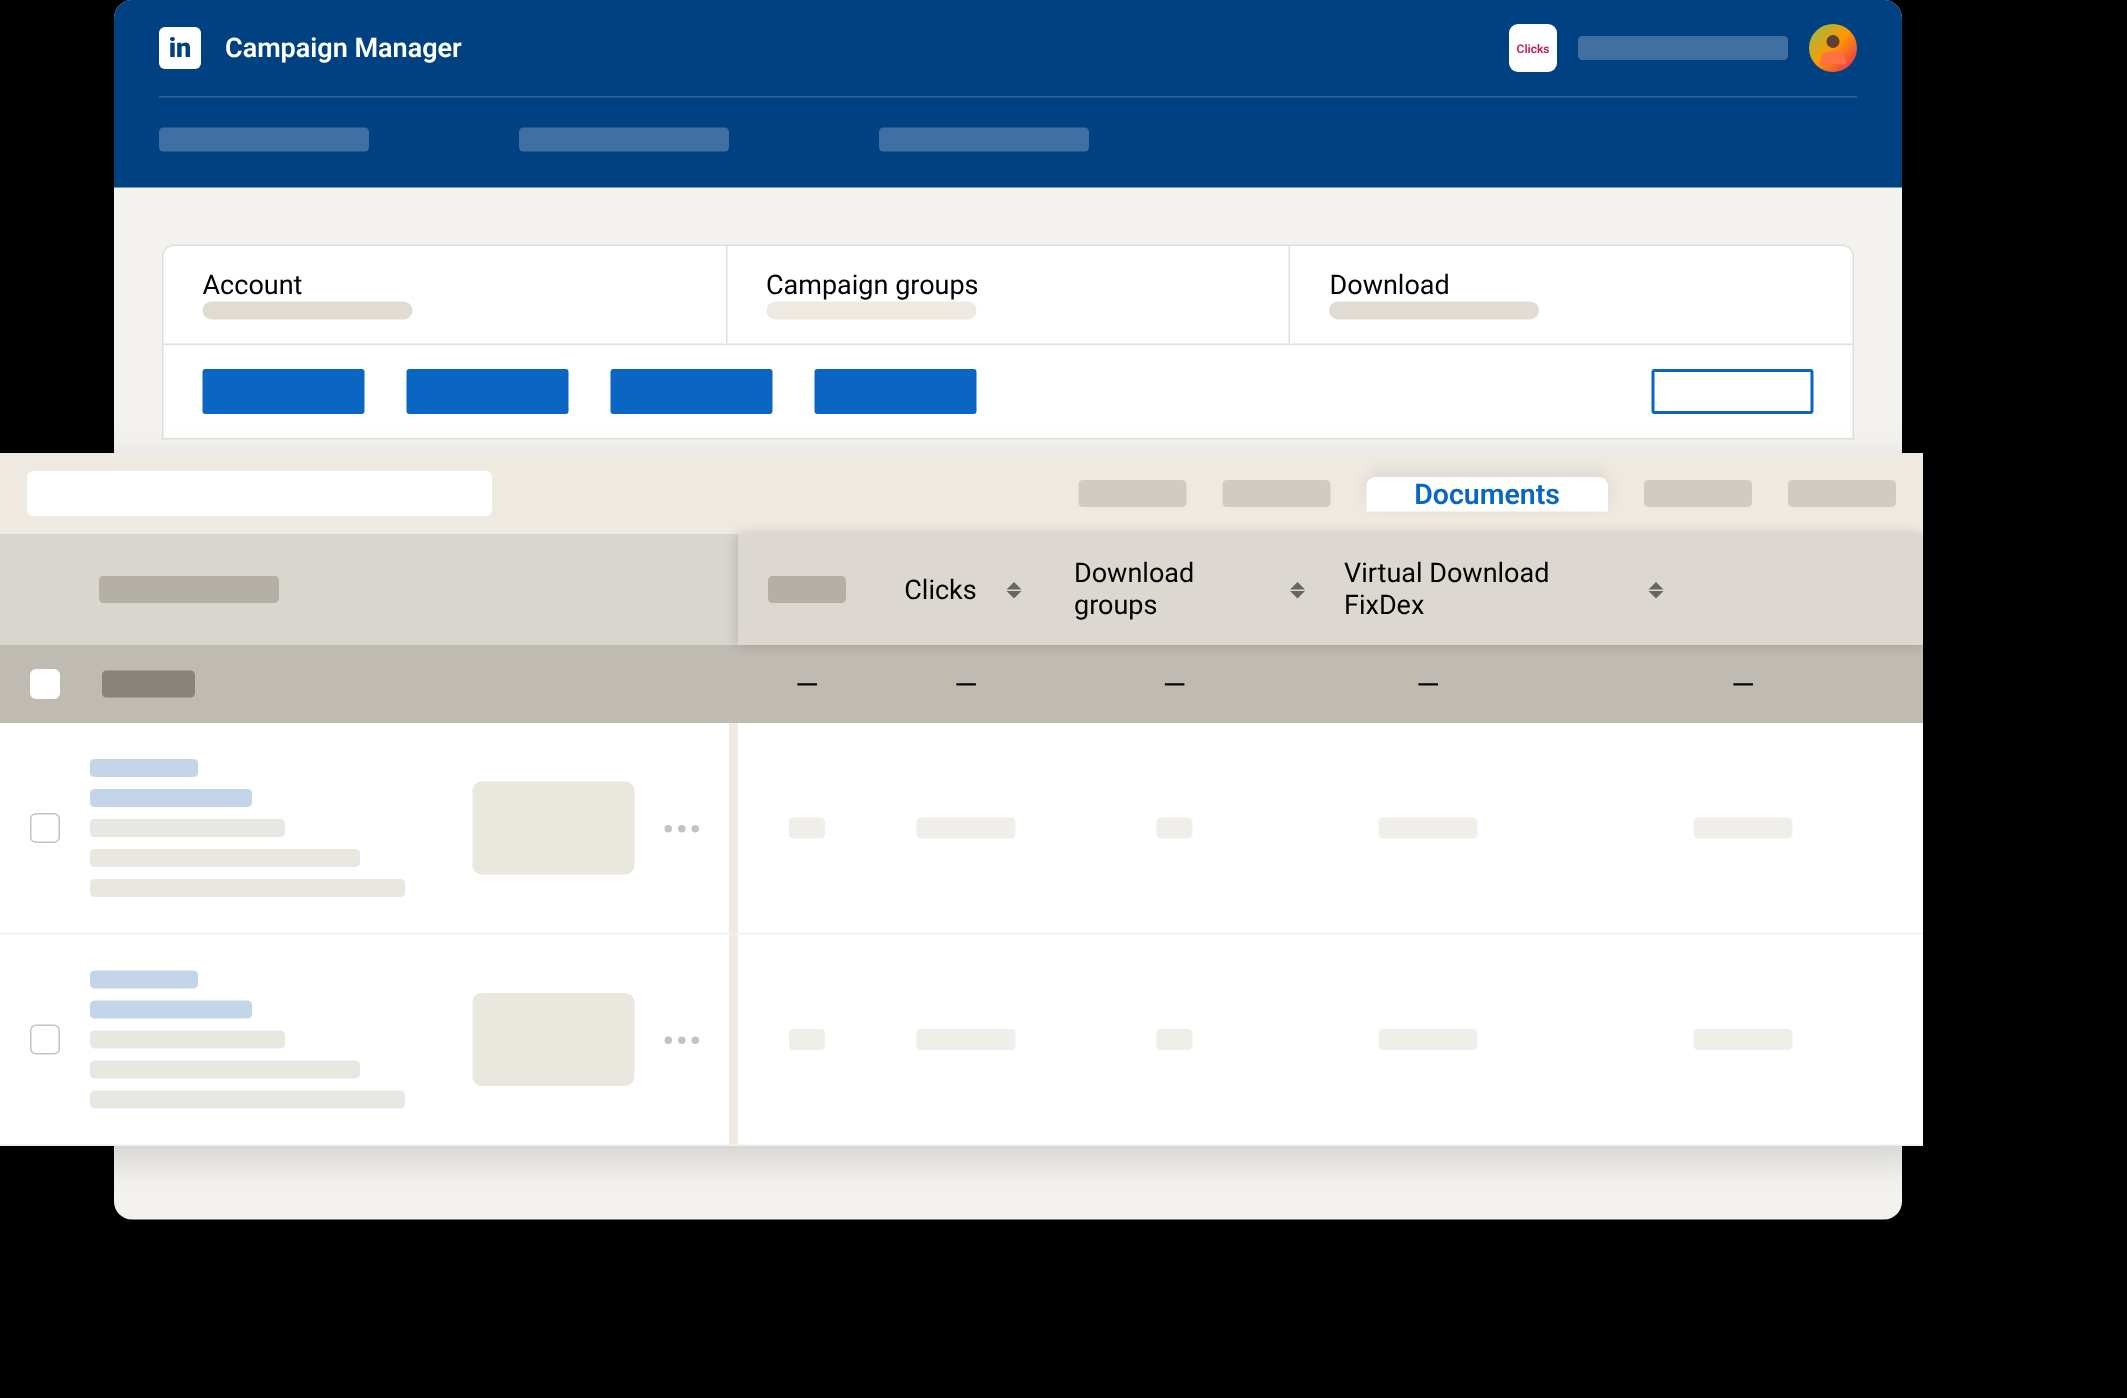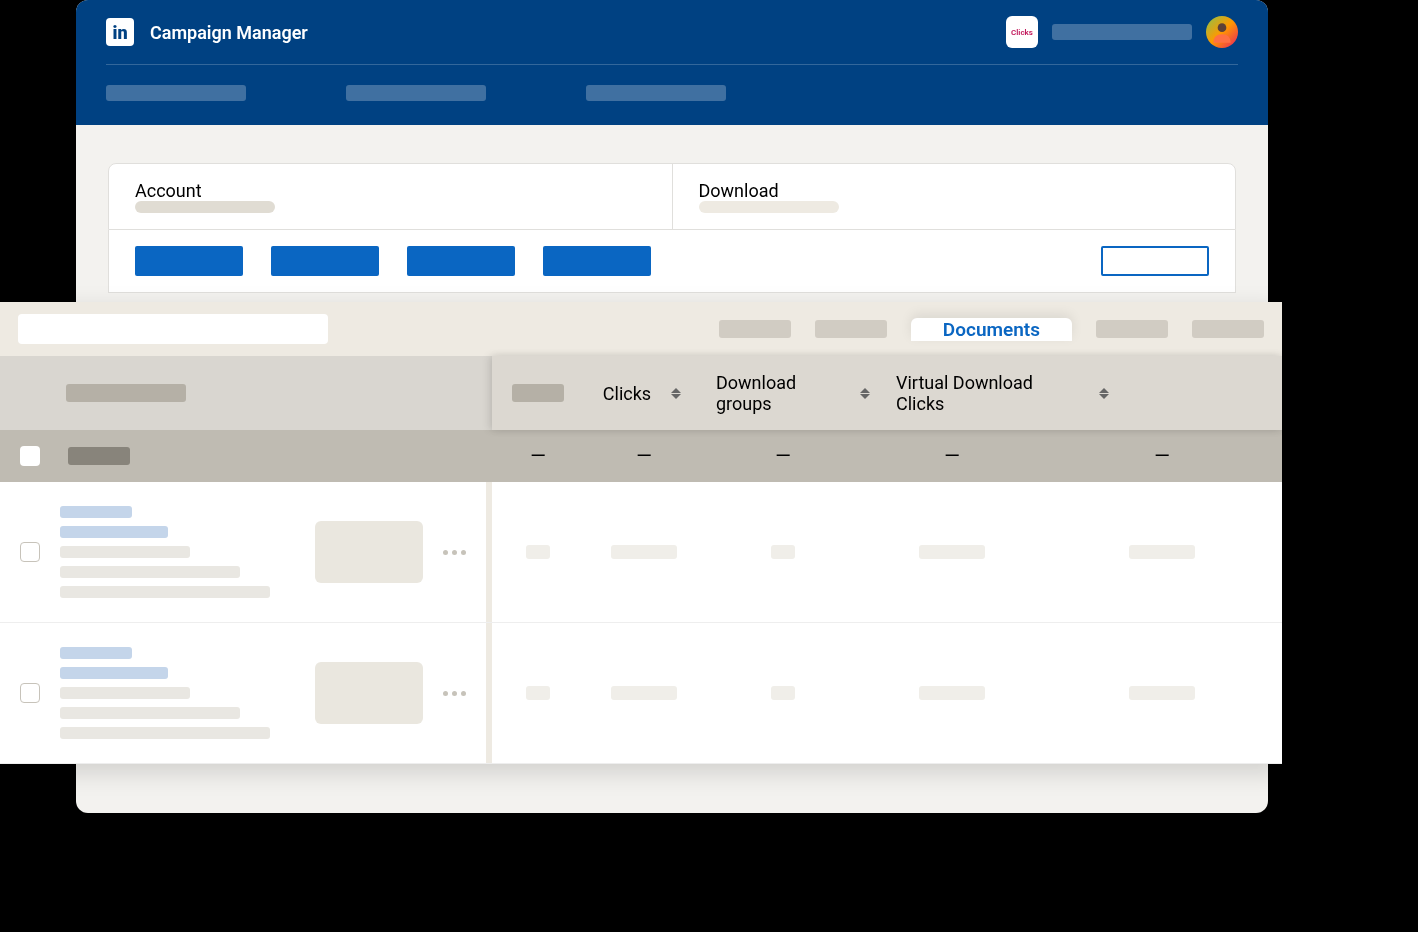--- a/index.html
+++ b/index.html
@@ -300,20 +300,24 @@
     </div>
   </div>
 
   <div class="content">
     <div class="tabs">
       <div class="tab">
         <div class="tab-label">Account</div>
         <div class="tab-placeholder"></div>
       </div>
       <div class="tab">
+        <div class="tab-label">Campaign groups</div>
+        <div class="tab-placeholder"></div>
+      </div>
+      <div class="tab">
         <div class="tab-label">Download</div>
         <div class="tab-placeholder"></div>
       </div>
     </div>
 
     <div class="action-bar">
       <div class="action-buttons">
         <div class="action-btn"></div>
         <div class="action-btn"></div>
         <div class="action-btn"></div>
@@ -348,21 +352,21 @@
       </div>
       <div class="table-header-col col-1">
         <span>Clicks</span>
         <span class="sort-icon"></span>
       </div>
       <div class="table-header-col col-3">
         <span>Download groups</span>
         <span class="sort-icon"></span>
       </div>
       <div class="table-header-col col-4">
-        <span>Virtual Download Clicks</span>
+        <span>Virtual Download FixDex</span>
         <span class="sort-icon"></span>
       </div>
     </div>
   </div>
 
   <div class="summary-row">
     <div class="summary-left">
       <div class="summary-checkbox"></div>
       <div class="summary-label"></div>
     </div>

